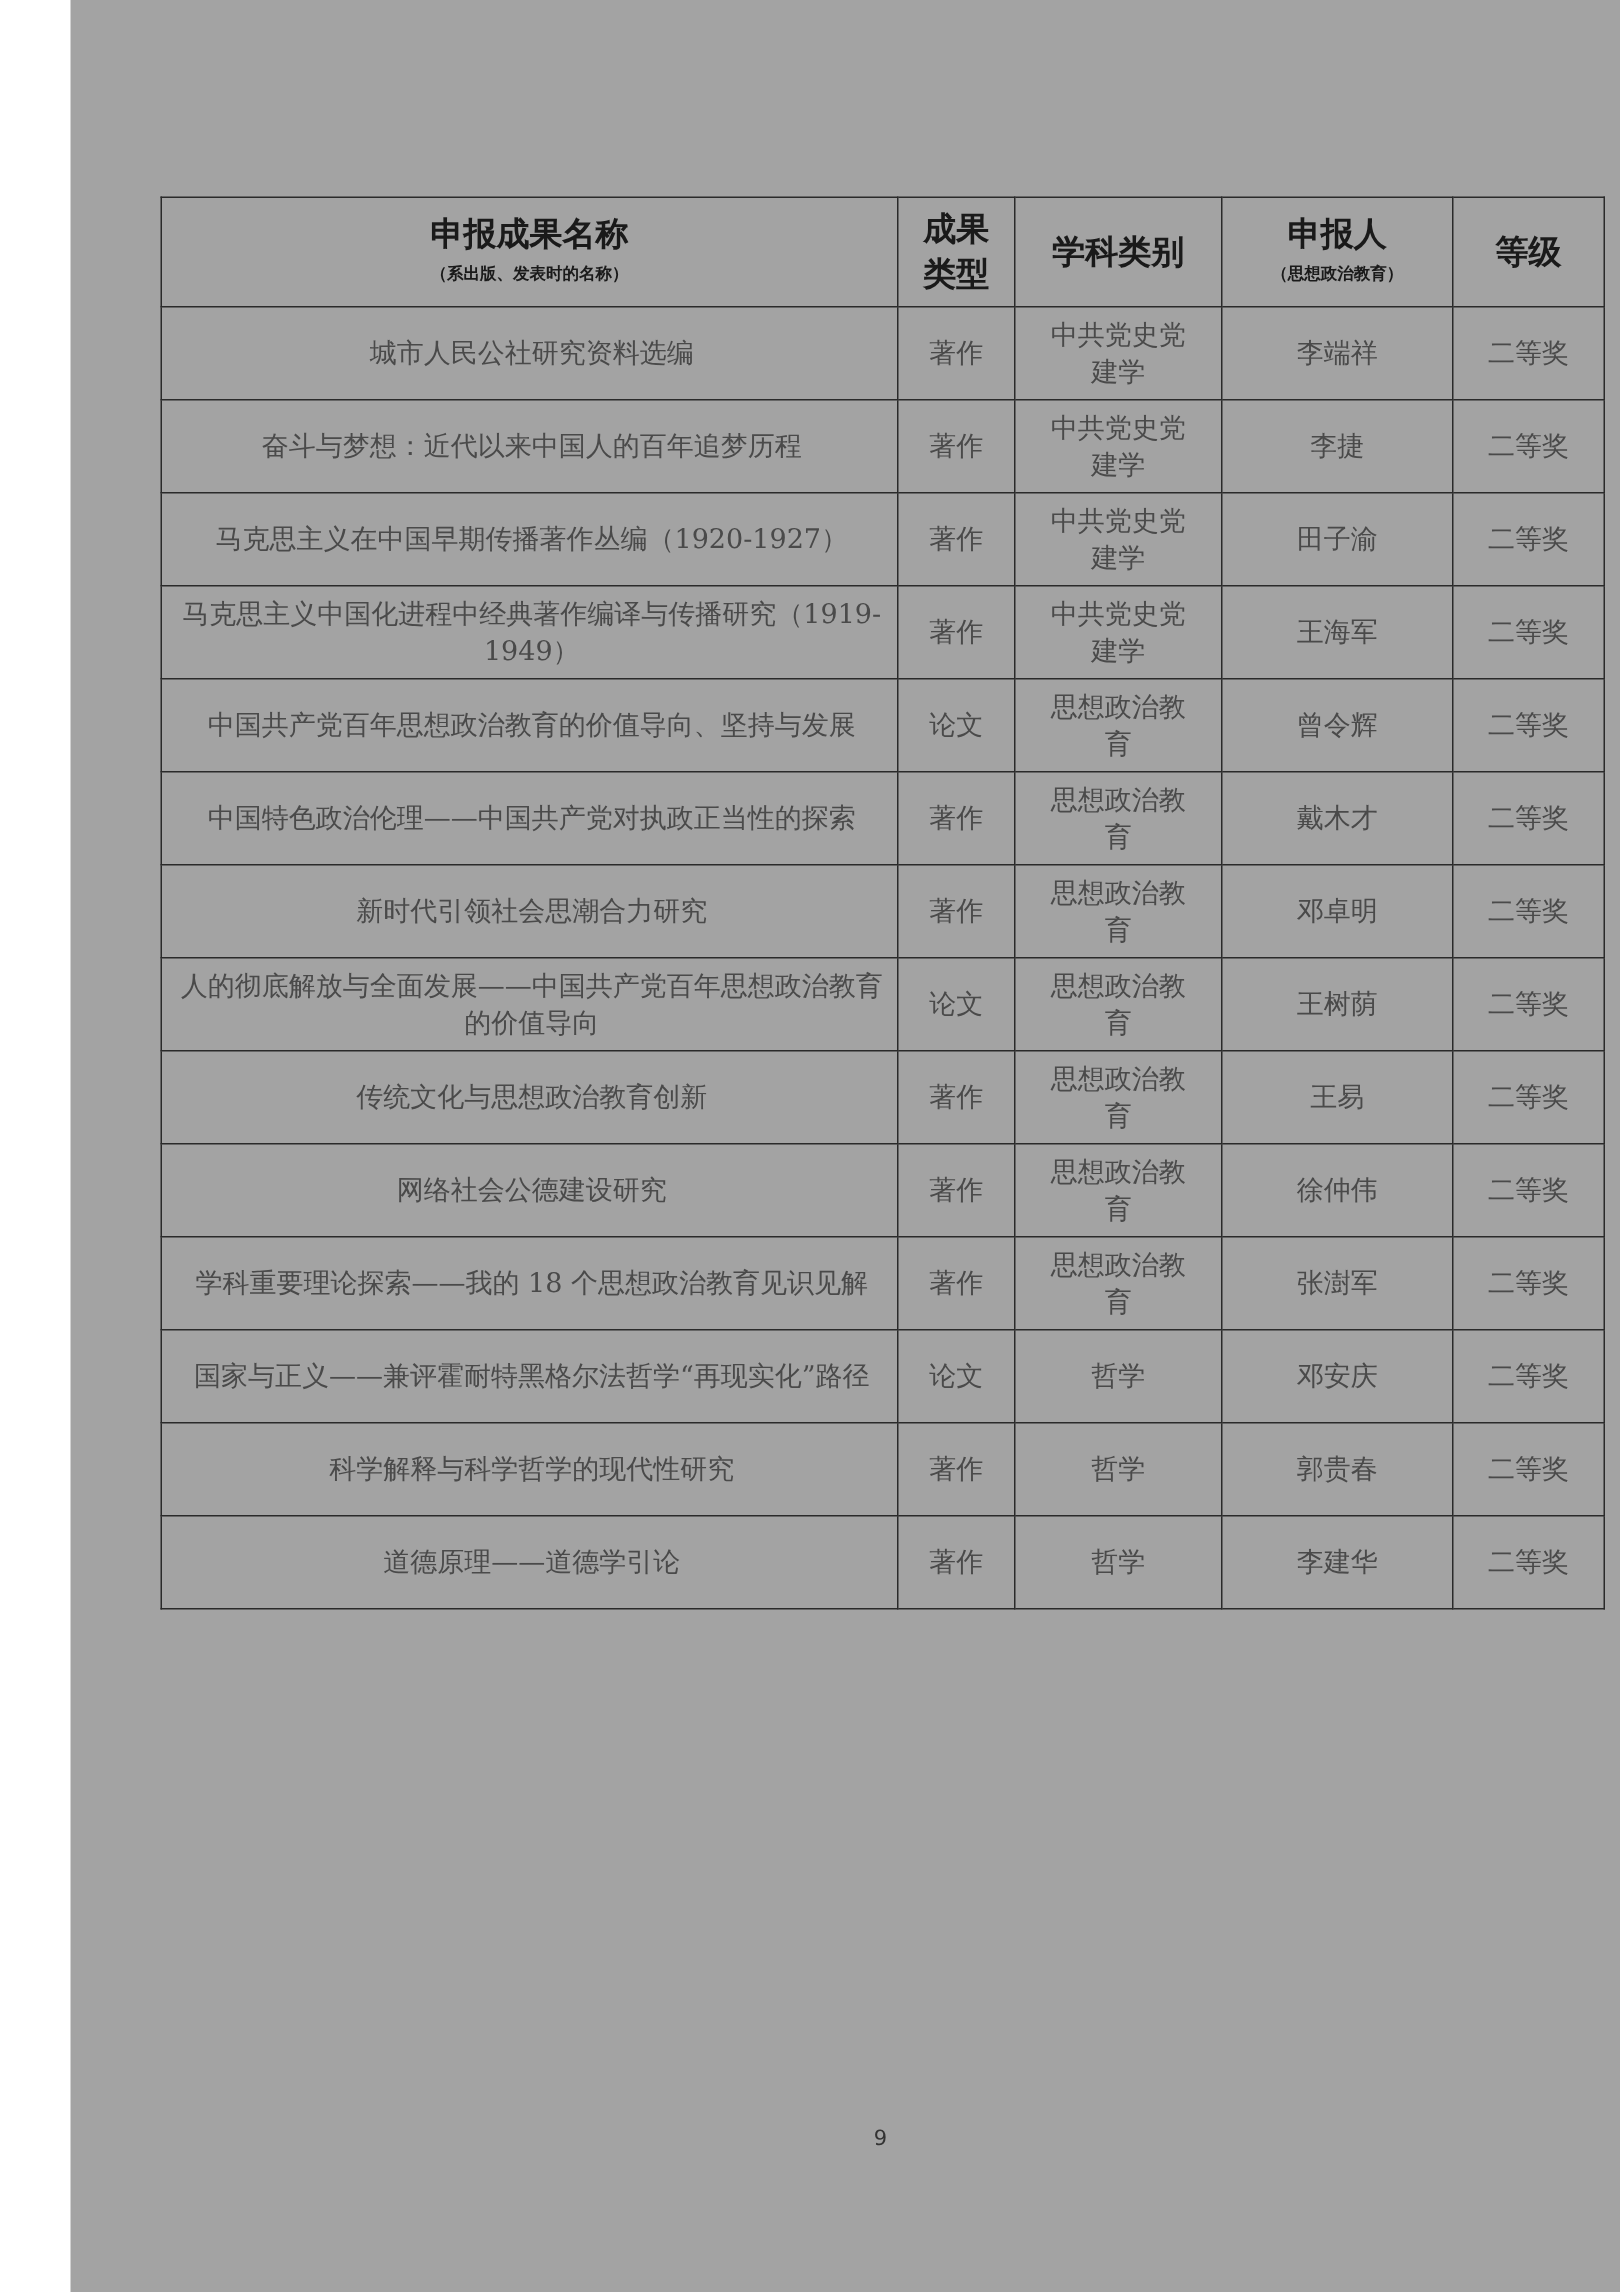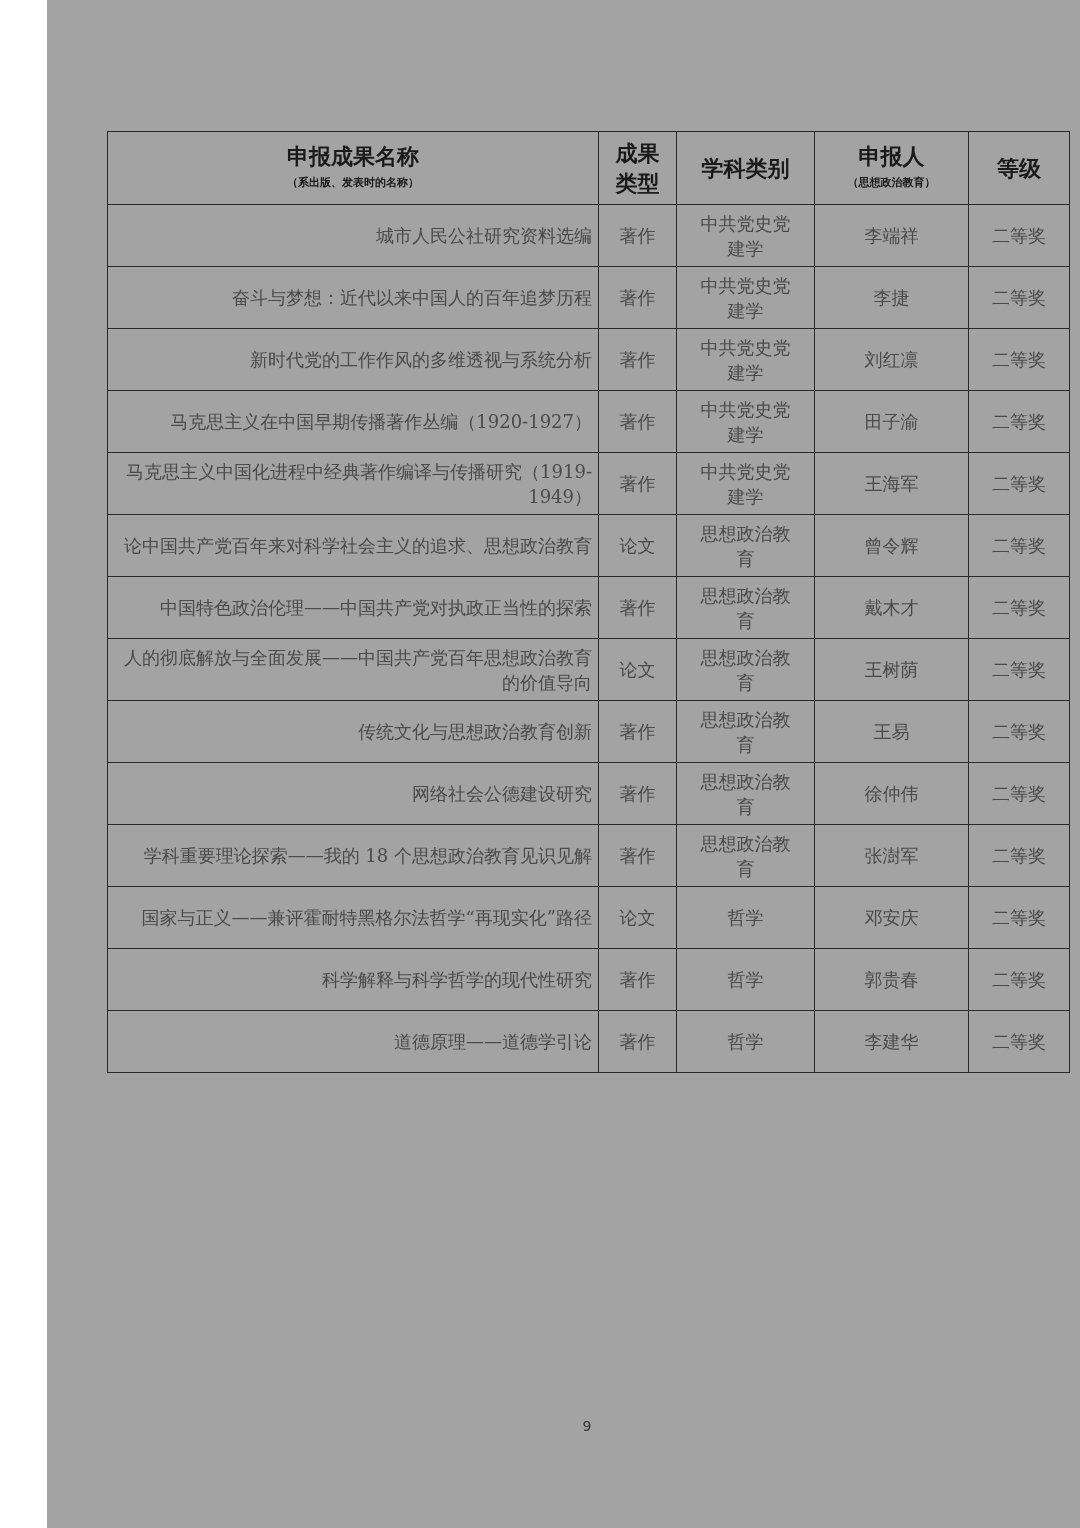--- a/index.html
+++ b/index.html
@@ -49,21 +49,21 @@
       line-height: 24px;
       font-weight: bold;
     }
     table.awards td {
       height: 61px;
       font-size: 18px;
       line-height: 25px;
       color: #4a4a4a;
     }
     td.title-cell {
-      text-align: right;
+      text-align: center;
       padding-left: 9px !important;
       padding-right: 6px !important;
     }
     td.center-cell {
       text-align: center;
     }
     .col-title { width: 491px; }
     .col-type { width: 78px; }
     .col-subject { width: 138px; }
     .col-person { width: 154px; }
@@ -126,52 +126,52 @@
           <td class="center-cell"><span>二等奖</span></td>
         </tr>
         <tr>
           <td class="title-cell"><span>奋斗与梦想：近代以来中国人的百年追梦历程</span></td>
           <td class="center-cell"><span>著作</span></td>
           <td class="center-cell"><span class="subject-text">中共党史党建学</span></td>
           <td class="center-cell"><span>李捷</span></td>
           <td class="center-cell"><span>二等奖</span></td>
         </tr>
         <tr>
-          <td class="title-cell"><span>新时代党的工作作风的多维透视与系统分析</span></td>
-          <td class="center-cell"><span>著作</span></td>
-          <td class="center-cell"><span class="subject-text">中共党史党建学</span></td>
-          <td class="center-cell"><span>刘红凛</span></td>
-          <td class="center-cell"><span>二等奖</span></td>
-        </tr>
-        <tr>
           <td class="title-cell"><span>马克思主义在中国早期传播著作丛编（1920-1927）</span></td>
           <td class="center-cell"><span>著作</span></td>
           <td class="center-cell"><span class="subject-text">中共党史党建学</span></td>
           <td class="center-cell"><span>田子渝</span></td>
           <td class="center-cell"><span>二等奖</span></td>
         </tr>
         <tr>
           <td class="title-cell"><span>马克思主义中国化进程中经典著作编译与传播研究（1919-1949）</span></td>
           <td class="center-cell"><span>著作</span></td>
           <td class="center-cell"><span class="subject-text">中共党史党建学</span></td>
           <td class="center-cell"><span>王海军</span></td>
           <td class="center-cell"><span>二等奖</span></td>
         </tr>
         <tr>
-          <td class="title-cell"><span>论中国共产党百年来对科学社会主义的追求、思想政治教育</span></td>
+          <td class="title-cell"><span>中国共产党百年思想政治教育的价值导向、坚持与发展</span></td>
           <td class="center-cell"><span>论文</span></td>
           <td class="center-cell"><span class="subject-text">思想政治教育</span></td>
           <td class="center-cell"><span>曾令辉</span></td>
           <td class="center-cell"><span>二等奖</span></td>
         </tr>
         <tr>
           <td class="title-cell"><span>中国特色政治伦理——中国共产党对执政正当性的探索</span></td>
           <td class="center-cell"><span>著作</span></td>
           <td class="center-cell"><span class="subject-text">思想政治教育</span></td>
           <td class="center-cell"><span>戴木才</span></td>
+          <td class="center-cell"><span>二等奖</span></td>
+        </tr>
+        <tr>
+          <td class="title-cell"><span>新时代引领社会思潮合力研究</span></td>
+          <td class="center-cell"><span>著作</span></td>
+          <td class="center-cell"><span class="subject-text">思想政治教育</span></td>
+          <td class="center-cell"><span>邓卓明</span></td>
           <td class="center-cell"><span>二等奖</span></td>
         </tr>
         <tr>
           <td class="title-cell"><span>人的彻底解放与全面发展——中国共产党百年思想政治教育的价值导向</span></td>
           <td class="center-cell"><span>论文</span></td>
           <td class="center-cell"><span class="subject-text">思想政治教育</span></td>
           <td class="center-cell"><span>王树荫</span></td>
           <td class="center-cell"><span>二等奖</span></td>
         </tr>
         <tr>

